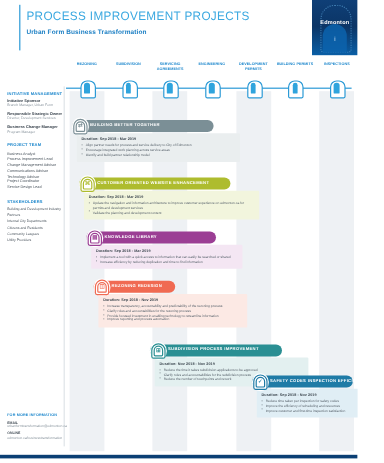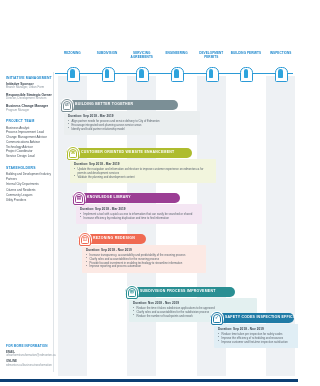--- a/index.html
+++ b/index.html
@@ -75,20 +75,31 @@
   .bl{font-size:2.75px;color:#5a646d;line-height:1.42;padding-left:3.4px;position:relative;}
   .bl:before{content:"\2022";position:absolute;left:0;top:-.2px;}
 
   .hr-bot{position:absolute;left:0;bottom:4px;width:298px;height:3.4px;background:#0b3f74;}
 </style>
 </head>
 <body>
 
 <div class="page">
 
+  <div class="hdr">
+    <div class="hdr-rule"></div>
+    <div class="title">PROCESS IMPROVEMENT PROJECTS</div>
+    <div class="subtitle">Urban Form Business Transformation</div>
+    <div class="logo-panel">
+      <div class="logo-dots"></div>
+      <div class="logo-arch"></div>
+      <div class="logo-word">Edmonton</div>
+      <div class="logo-i">i</div>
+    </div>
+  </div>
 
   <div class="bands" id="bands">
       <div class="band" style="left: 3px; width: 28.7143px;"></div>
       <div class="band" style="left: 72.4286px; width: 28.7143px;"></div>
       <div class="band" style="left: 141.857px; width: 28.7143px;"></div>
       <div class="band" style="left: 211.286px; width: 28.7143px;"></div>
     </div>
   <div class="axis-line"></div>
   <div class="v-divider"></div>
 

